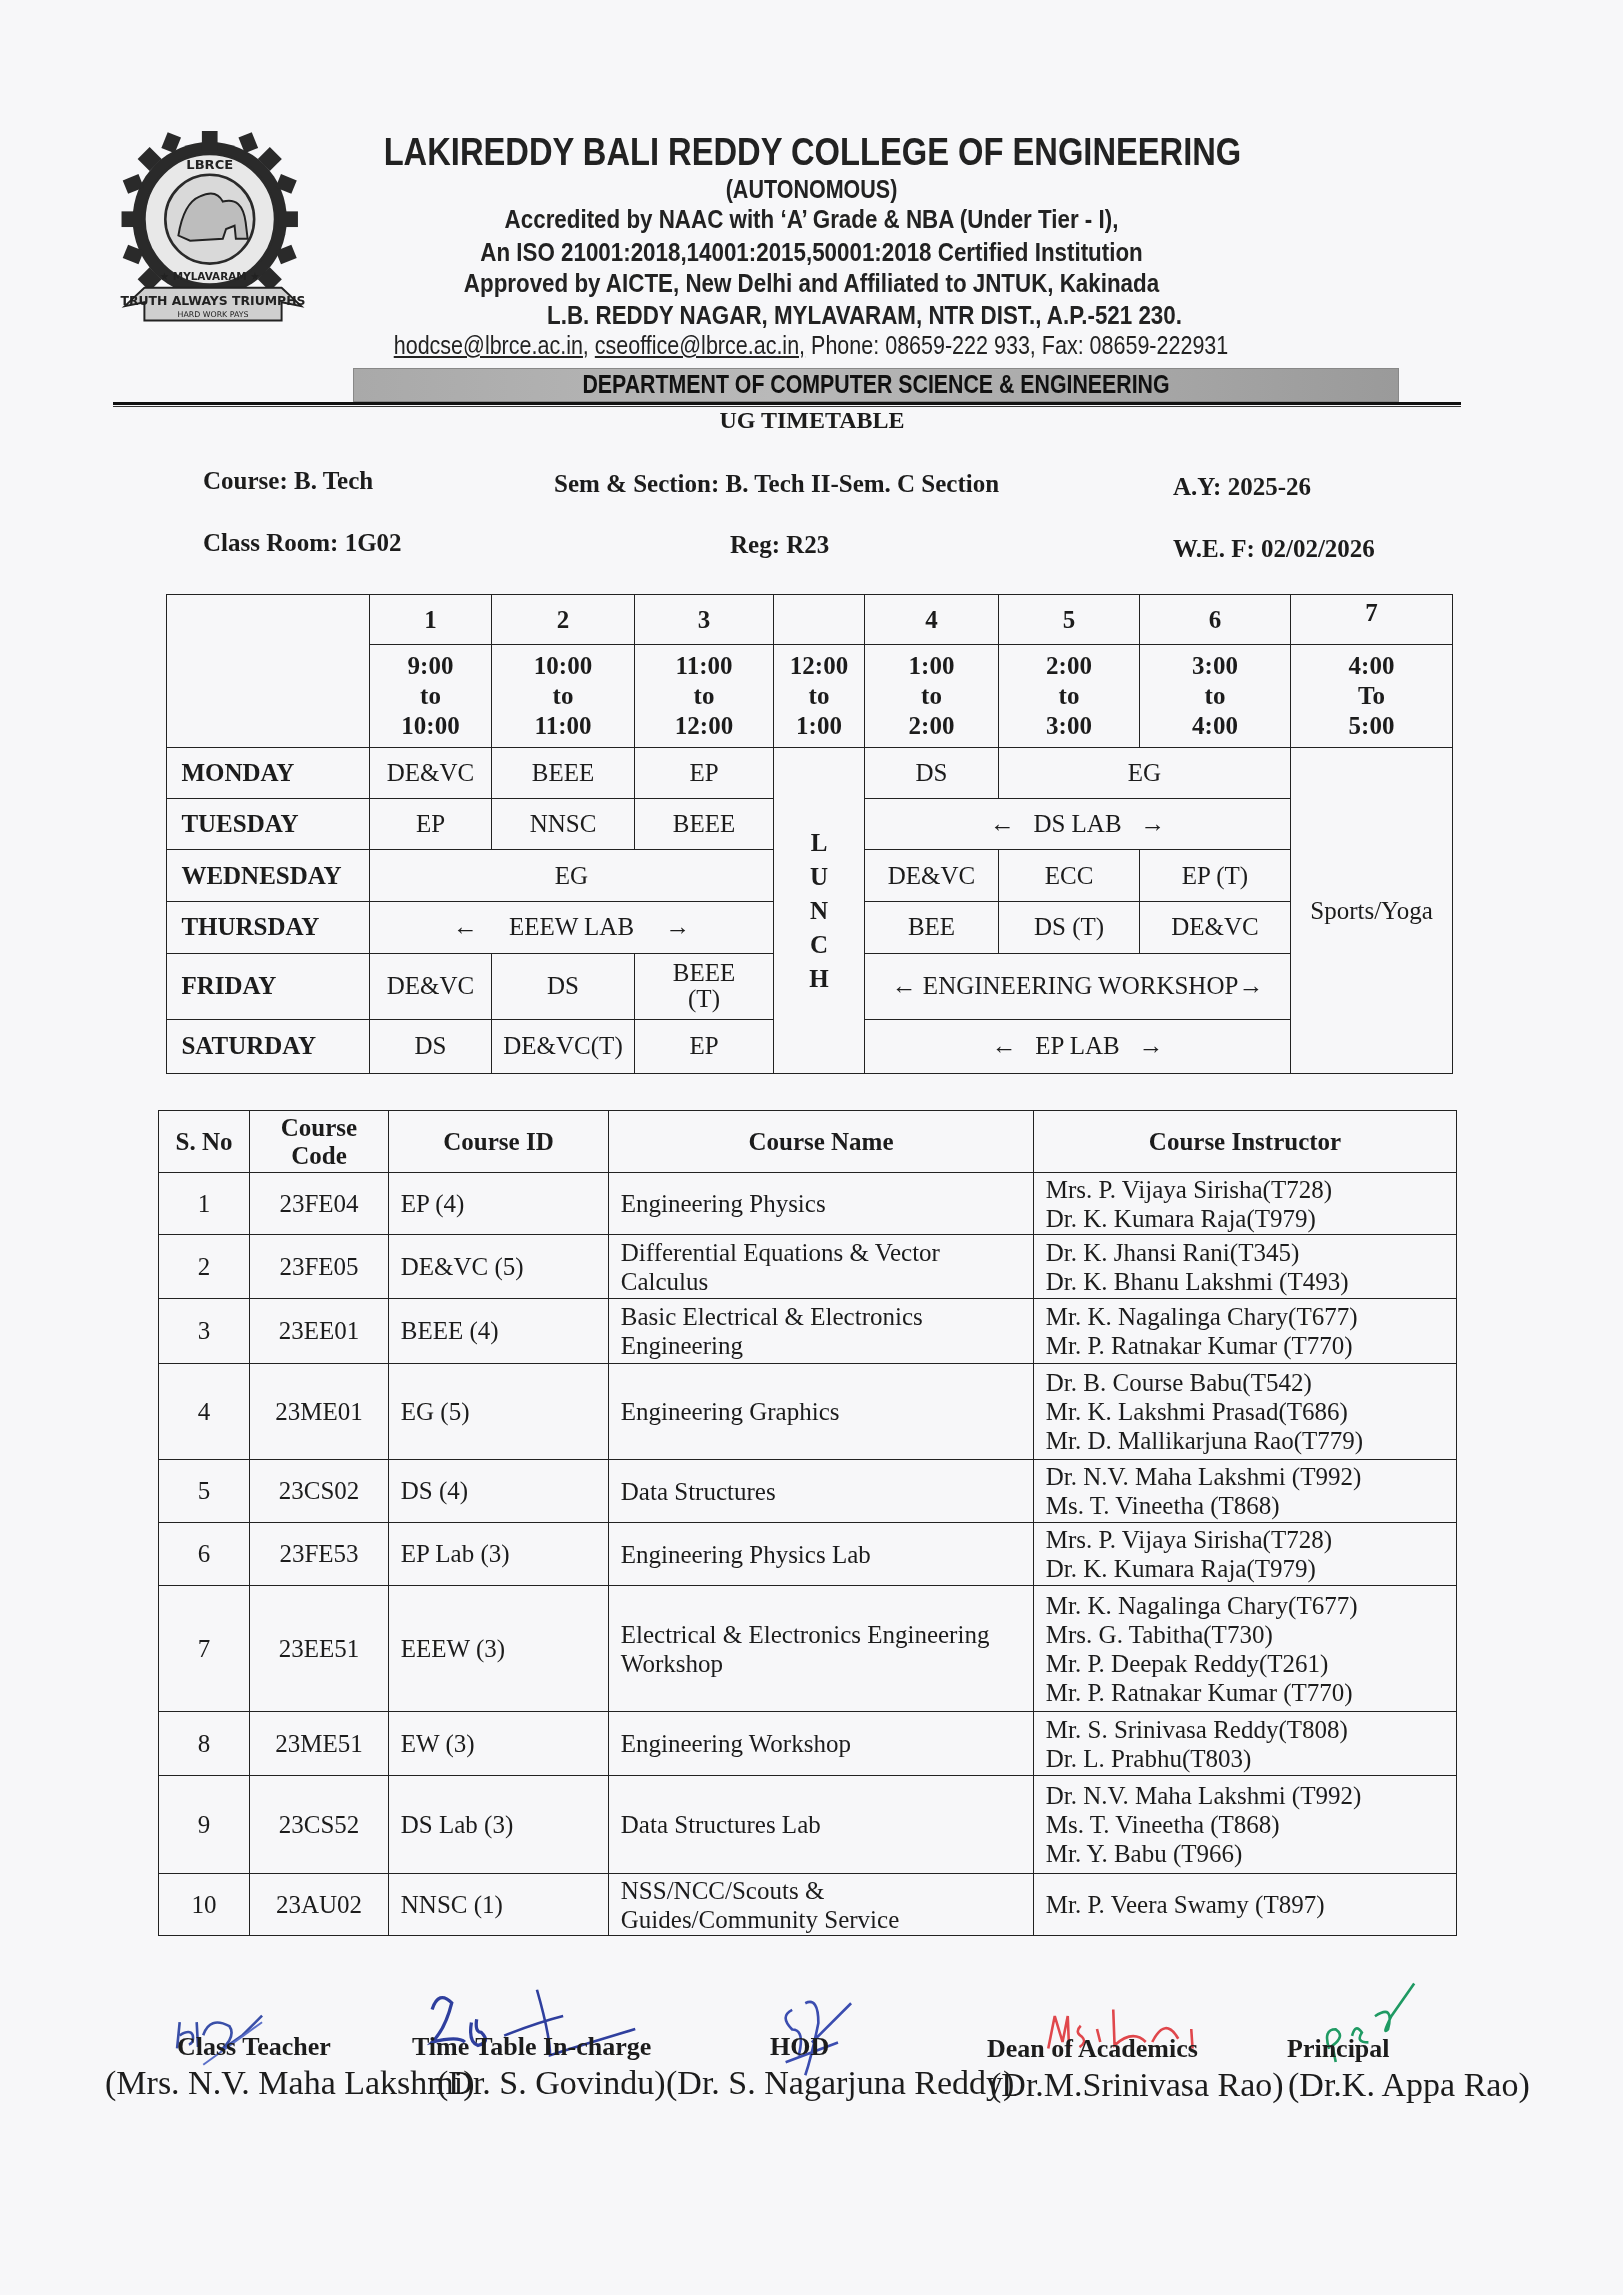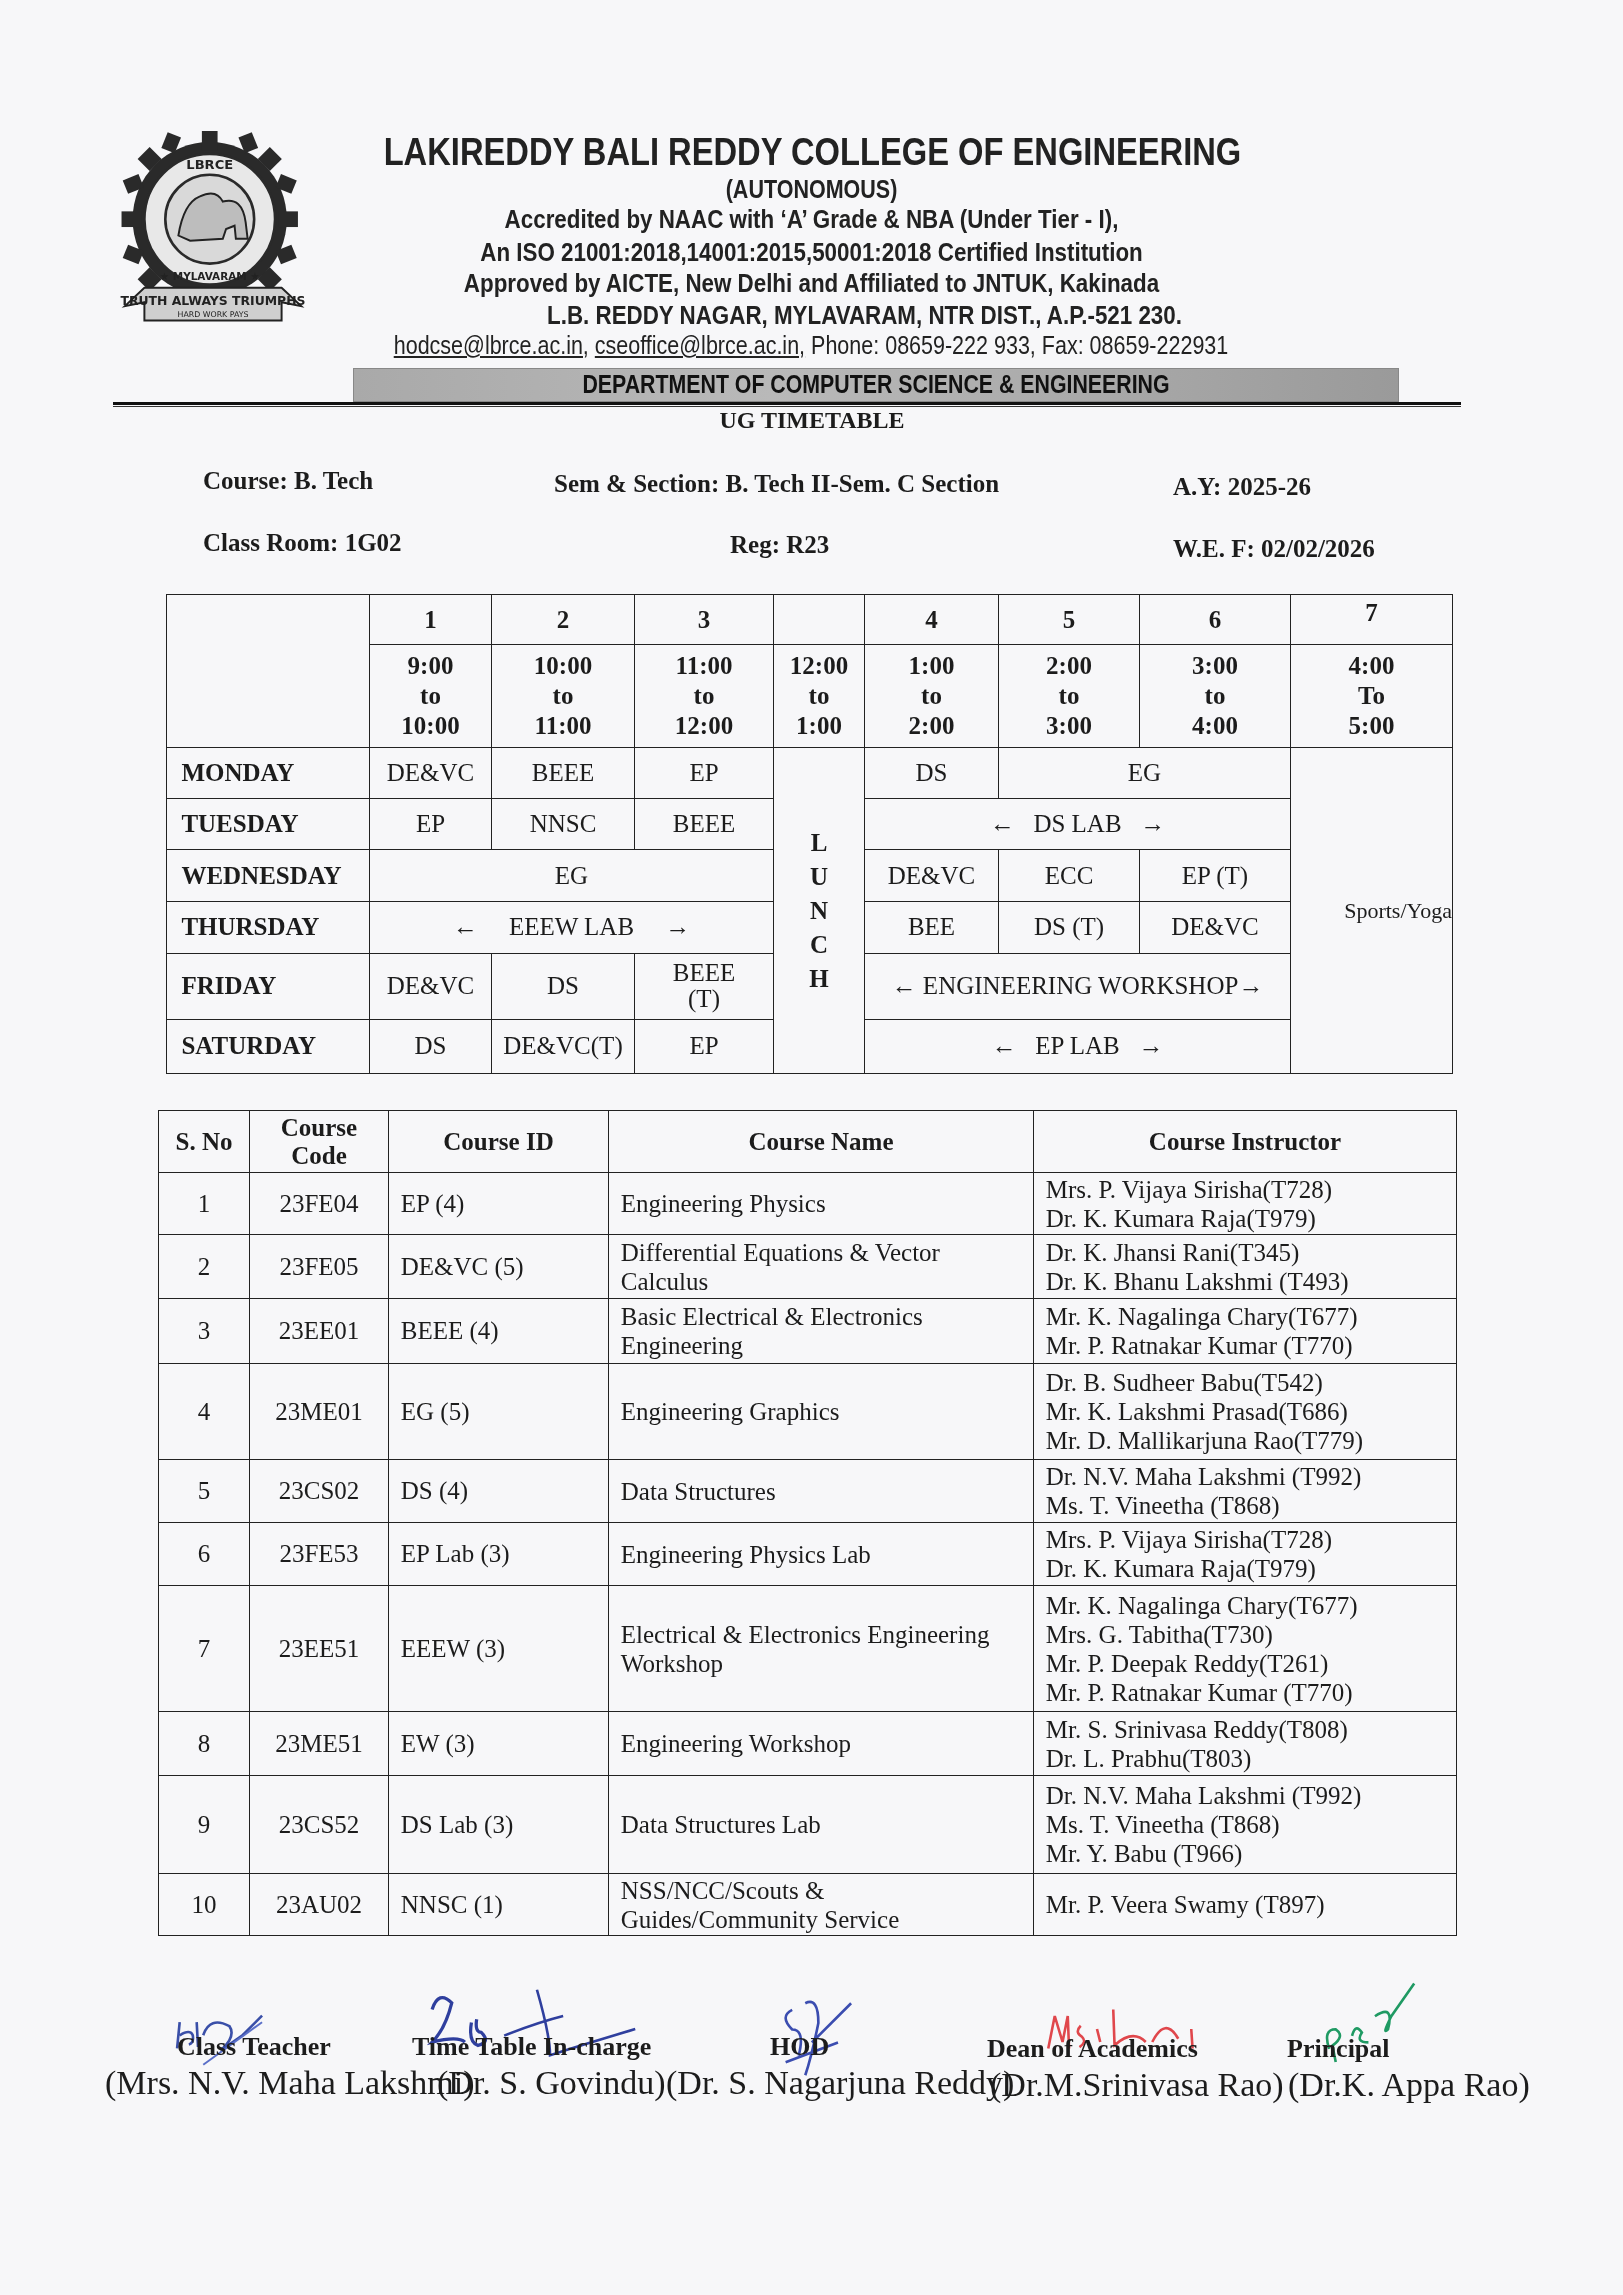--- a/index.html
+++ b/index.html
@@ -21,21 +21,21 @@
   #rule1{left:113px;top:402px;width:1348px;height:3.3px;background:#111;}
   #rule2{left:113px;top:406px;width:1348px;height:1.3px;background:#333;}
   #ugtt{left:0;width:1624px;top:407px;text-align:center;font-size:24px;font-weight:bold;font-family:"Liberation Serif",serif;}
   .meta{position:absolute;font-size:25px;font-weight:bold;white-space:nowrap;}
   
   table{border-collapse:collapse;position:absolute;table-layout:fixed;}
   #tt td{border:1.3px solid #222;text-align:center;vertical-align:middle;font-size:25px;line-height:30px;padding:0;}
   #tt td.day{text-align:left;padding-left:14.4px;font-weight:bold;font-size:25px;}
   #tt td.hd{font-weight:bold;font-size:25px;}
   #tt td.lunch{font-weight:bold;line-height:34px;}
-  #tt td.span7{font-size:22px;text-align:right;}
+  #tt td.span7{font-size:25px;}
   
   #ct td{border:1.3px solid #222;font-size:25px;line-height:30px;padding:0;vertical-align:middle;}
   #ct td.c{text-align:center;}
   #ct td.l{text-align:left;padding-left:11.8px;}
   #ct td.th{font-weight:bold;text-align:center;font-size:25px;}
   #ct td.inst{text-align:left;padding-left:11.8px;line-height:29px;}
   #ct td.name{text-align:left;padding-left:11.8px;line-height:29px;}
   
   .sig-title{position:absolute;font-size:26px;font-weight:bold;white-space:nowrap;text-align:center;}
   .sig-name{position:absolute;font-size:34px;white-space:nowrap;text-align:center;}
@@ -289,21 +289,21 @@
         </td>
       </tr>
       <tr style="height: 96px;">
         <td class="c">4</td>
         <td class="c">23ME01</td>
         <td class="l">EG (5)</td>
         <td class="name">
           <div>Engineering Graphics</div>
         </td>
         <td class="inst">
-          <div>Dr. B. Sudheer Babu(T542)</div>
+          <div>Dr. B. Course Babu(T542)</div>
           <div>Mr. K. Lakshmi Prasad(T686)</div>
           <div>Mr. D. Mallikarjuna Rao(T779)</div>
         </td>
       </tr>
       <tr style="height: 63px;">
         <td class="c">5</td>
         <td class="c">23CS02</td>
         <td class="l">DS (4)</td>
         <td class="name">
           <div>Data Structures</div>

